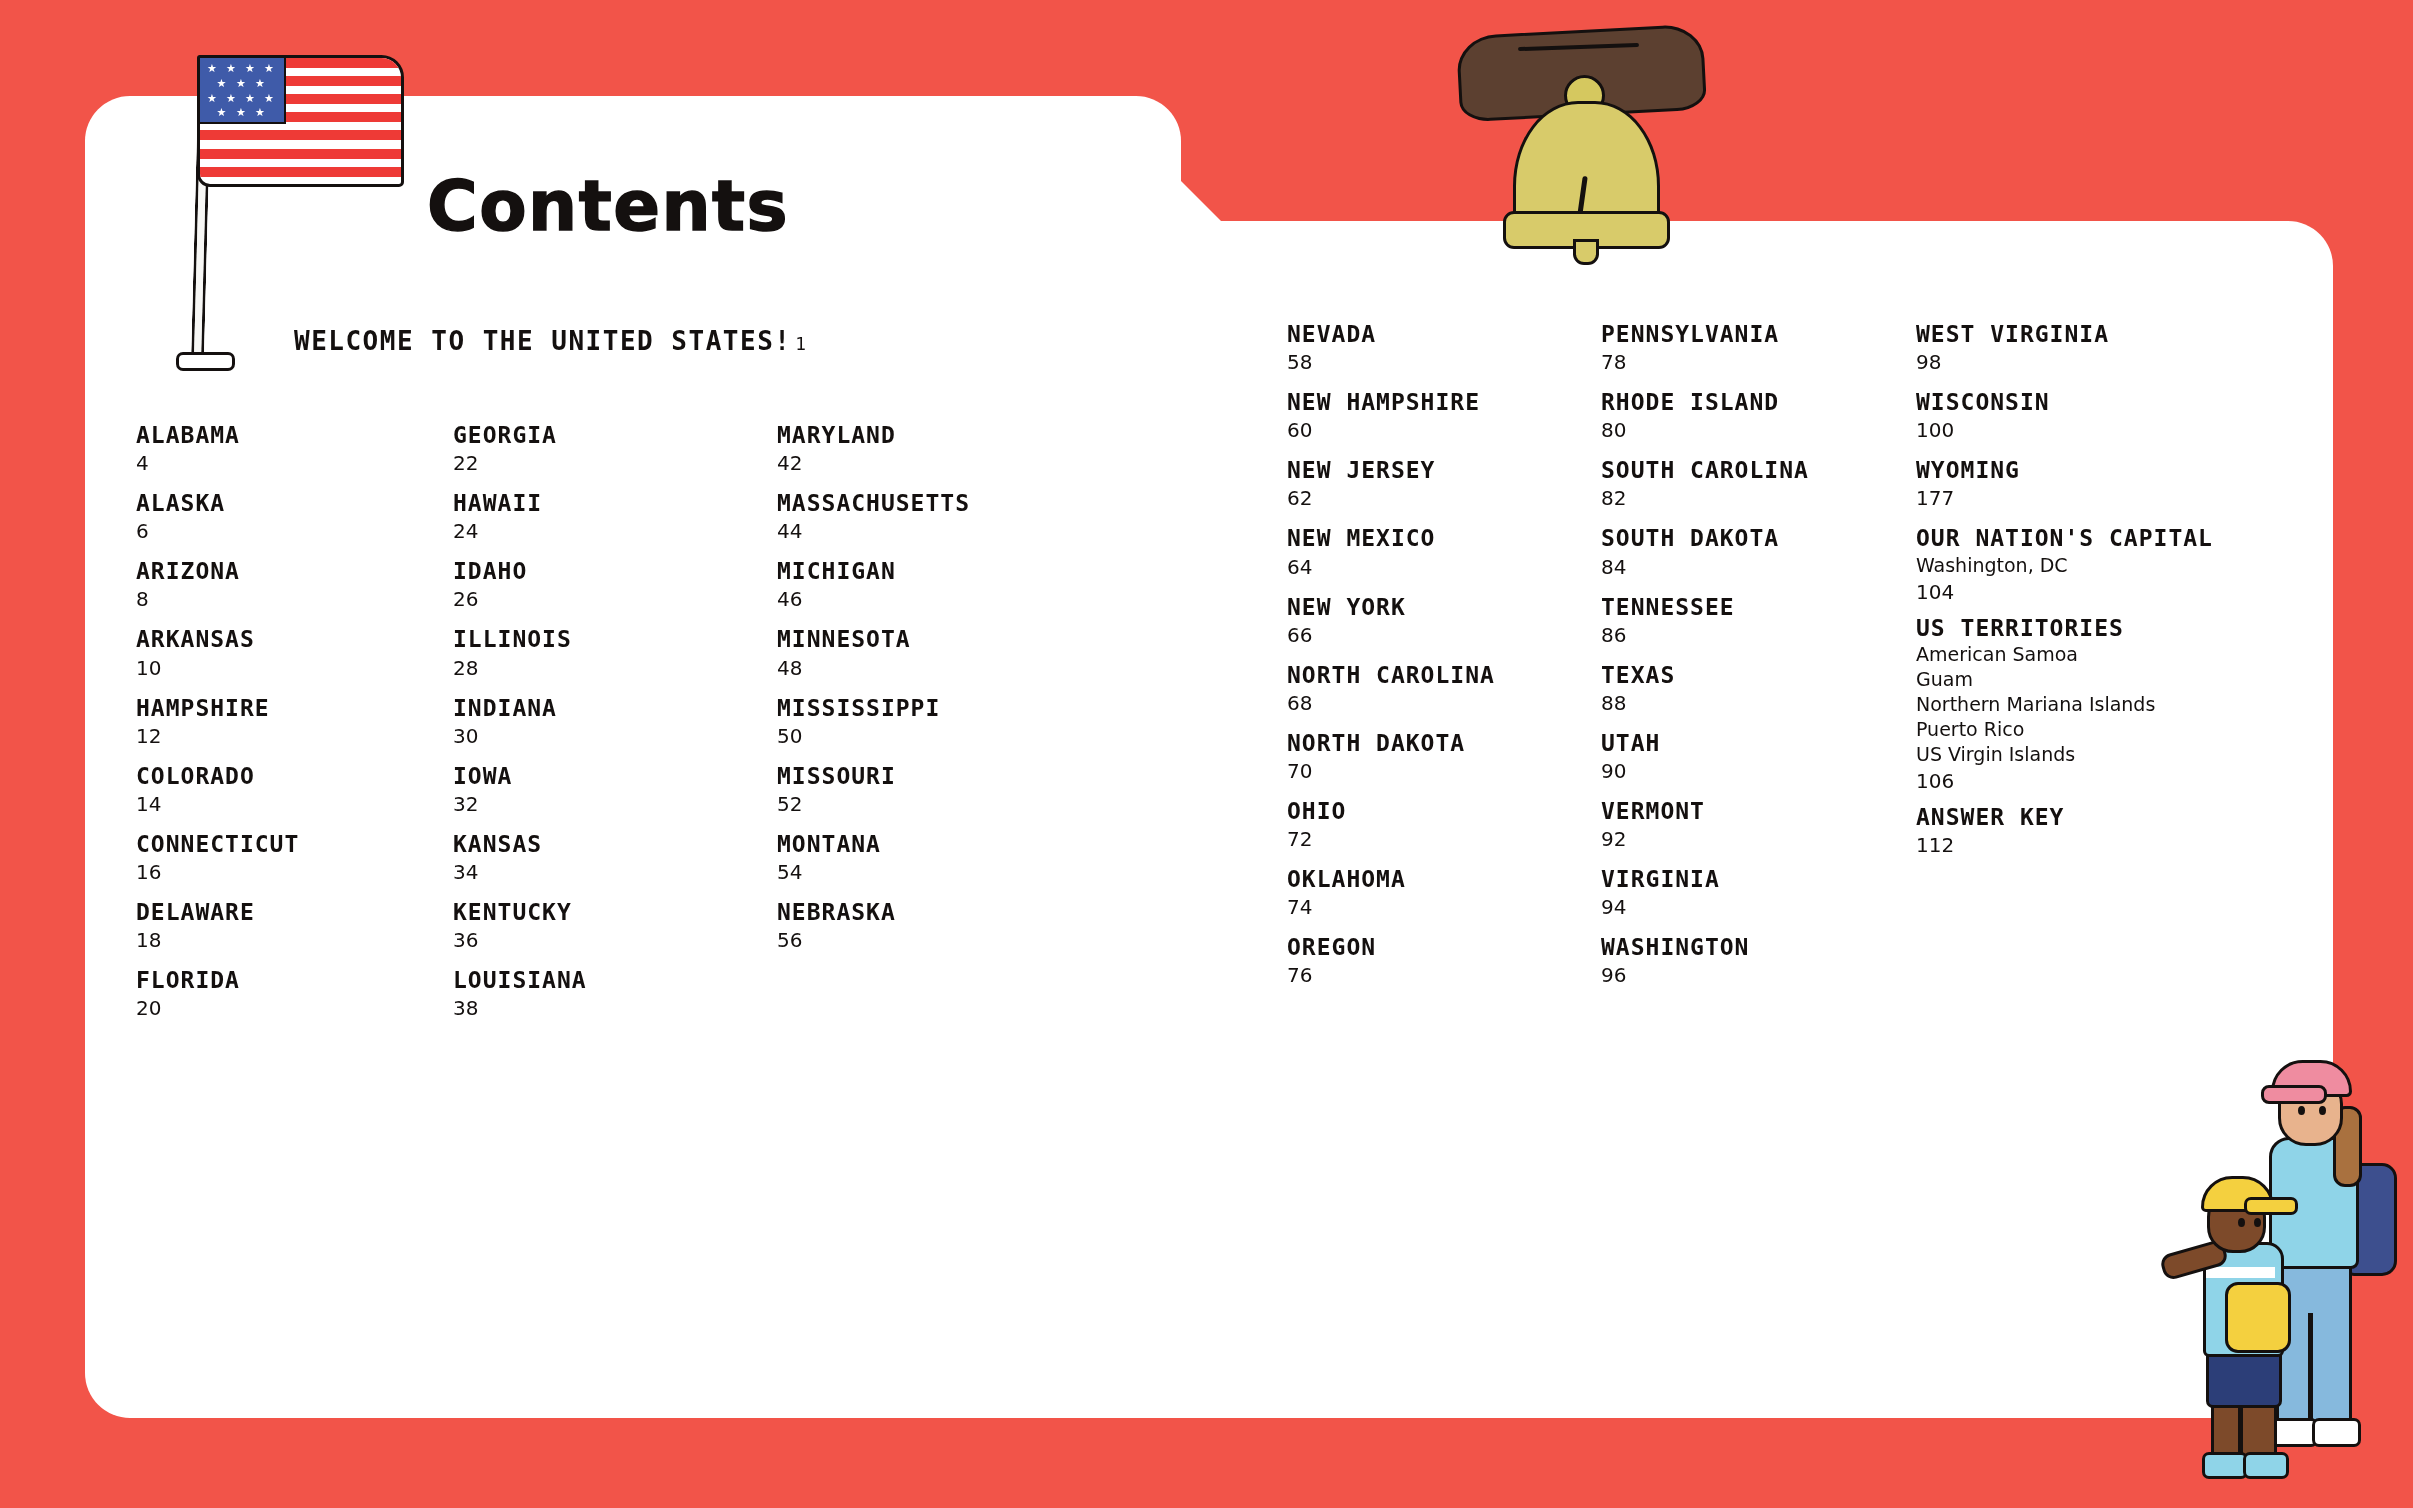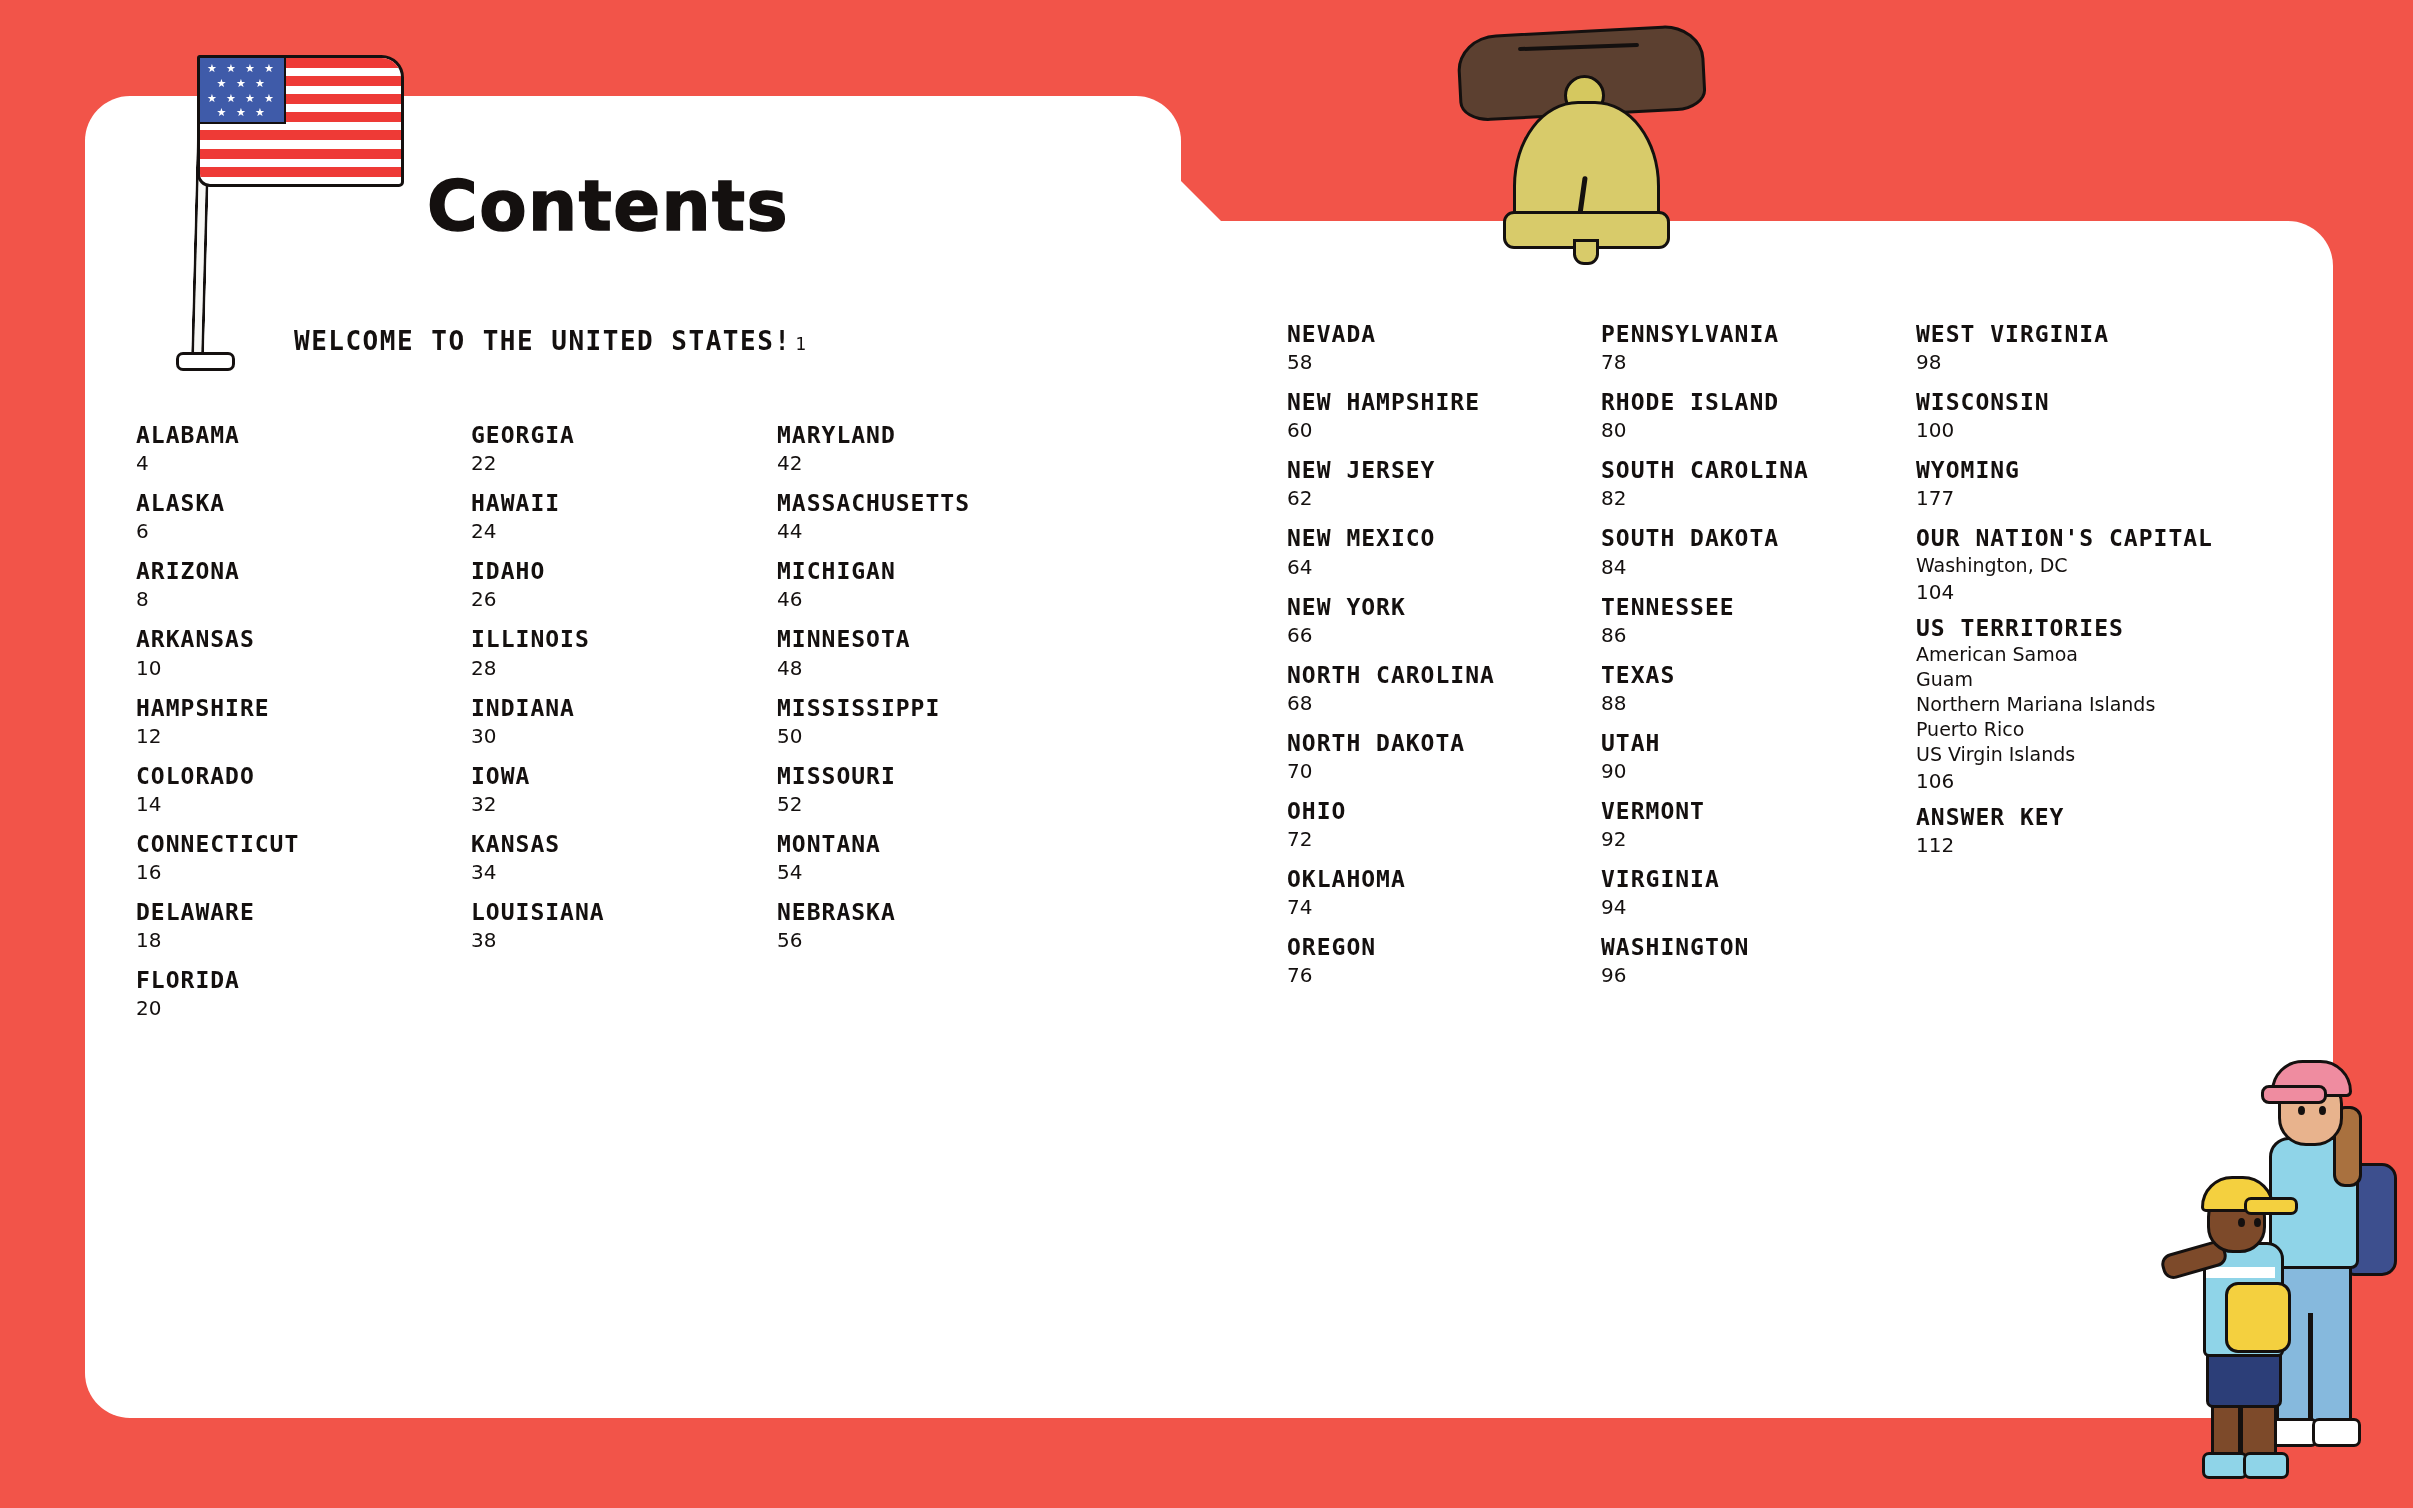--- a/index.html
+++ b/index.html
@@ -98,21 +98,21 @@
     letter-spacing: 0;
     vertical-align: baseline;
     margin-left: 4px;
   }
 
   .col {
     position: absolute;
     width: 332px;
   }
   .col.c1 { left: 136px;  top: 422px; }
-  .col.c2 { left: 471px;  top: 422px; }
+  .col.c2 { left: 453px;  top: 422px; }
   .col.c3 { left: 777px; top: 422px; }
   .col.c4 { left: 1287px; top: 321px; }
   .col.c5 { left: 1601px; top: 321px; }
   .col.c6 { left: 1916px; top: 321px; }
 
   .entry {
     margin-bottom: 12px;
   }
   .entry .name {
     font-family: "DejaVu Sans Mono", monospace;
@@ -506,20 +506,24 @@
       </div>
       <div class="entry">
         <div class="name">IOWA</div>
         <div class="page-no">32</div>
       </div>
       <div class="entry">
         <div class="name">KANSAS</div>
         <div class="page-no">34</div>
       </div>
       <div class="entry">
+        <div class="name">KENTUCKY</div>
+        <div class="page-no">36</div>
+      </div>
+      <div class="entry">
         <div class="name">LOUISIANA</div>
         <div class="page-no">38</div>
       </div>
     </div>
   <div class="col c3">
       <div class="entry">
         <div class="name">MARYLAND</div>
         <div class="page-no">42</div>
       </div>
       <div class="entry">

